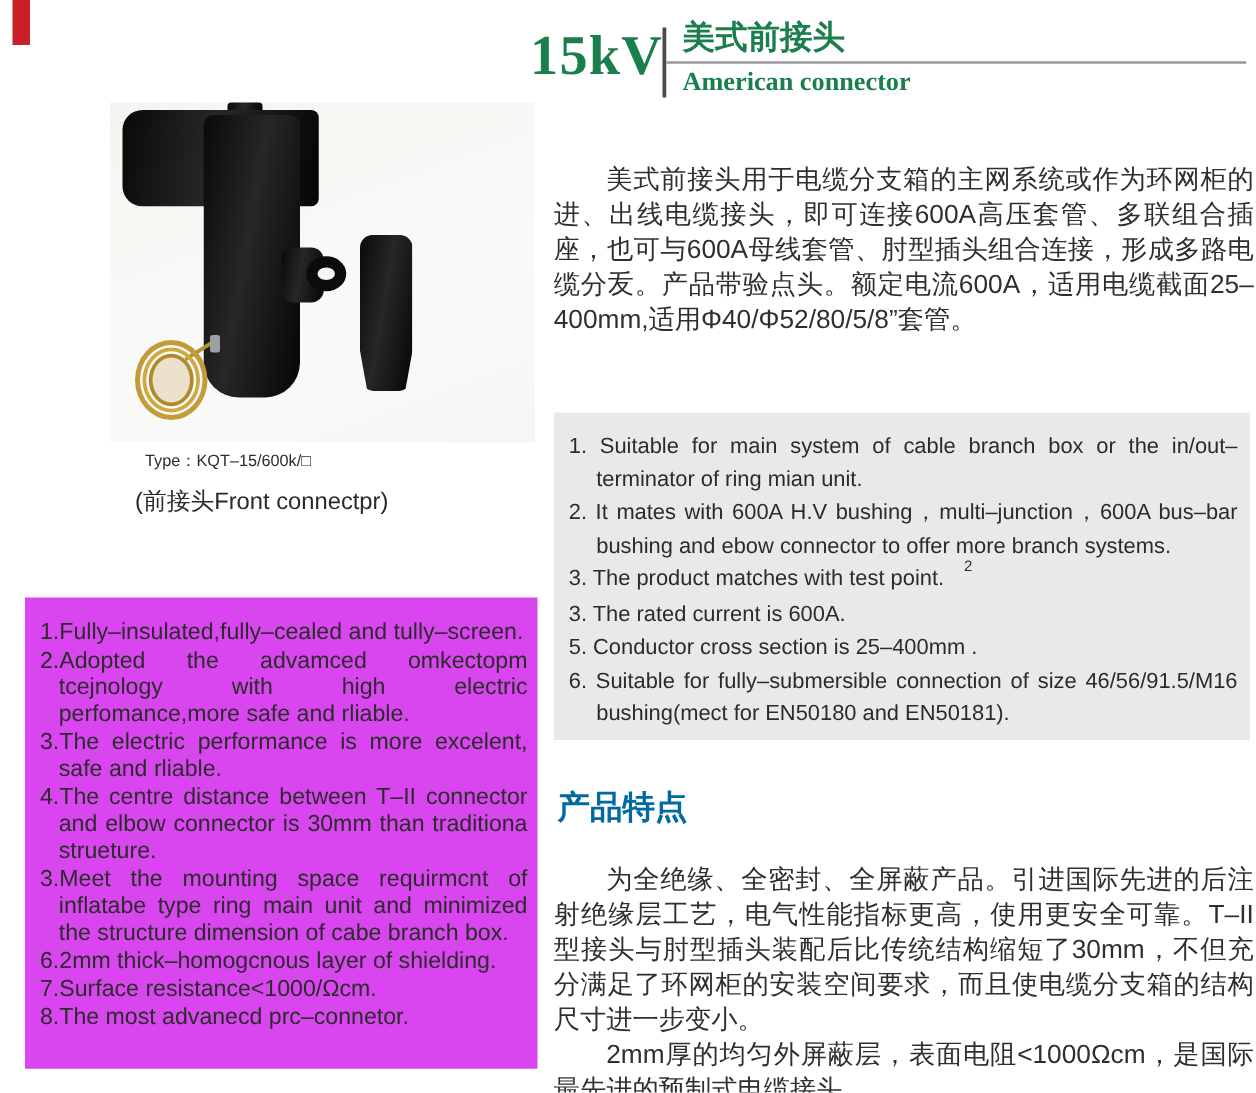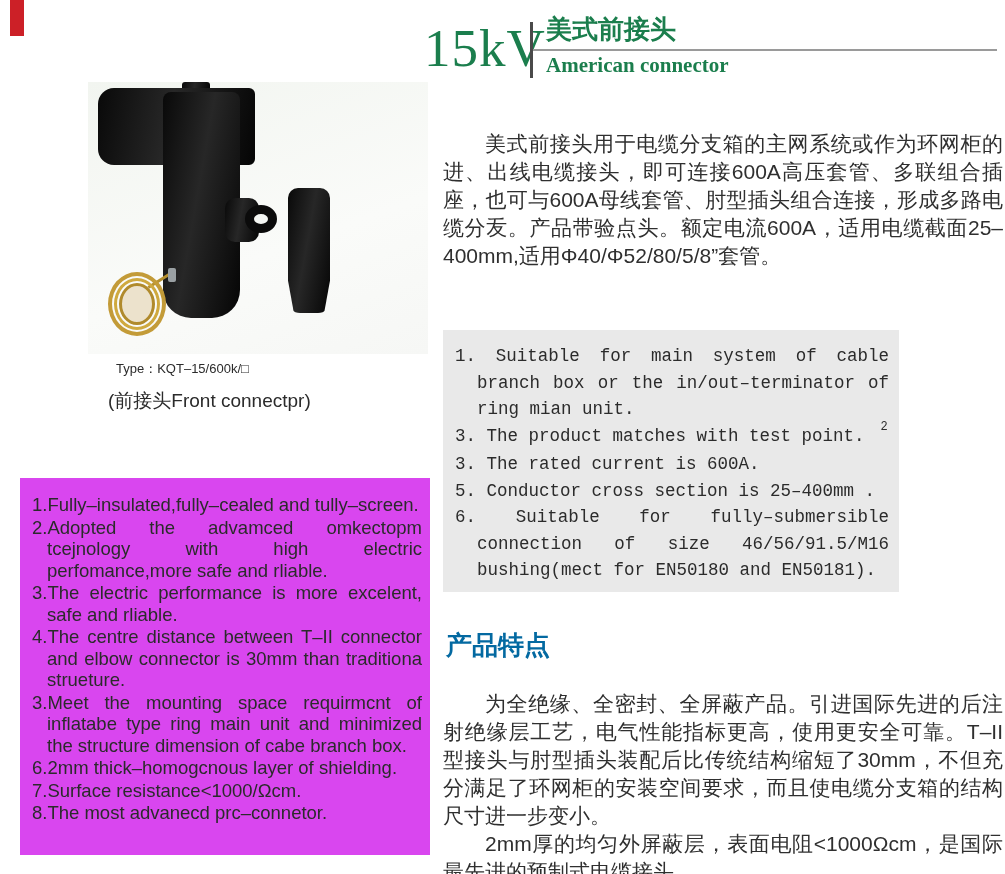--- a/index.html
+++ b/index.html
@@ -4,22 +4,22 @@
 <style>
   html,body{margin:0;padding:0;}
   body{
     width:1005px;height:874px;position:relative;background:#ffffff;
     font-family:"Liberation Sans",sans-serif;color:#2b2b2b;overflow:hidden;
   }
   .abs{position:absolute;}
 
   
   #red-tab{left:10px;top:0;width:14px;height:36px;background:#cc2027;}
-  #voltage{left:424px;top:18px;font-family:"Liberation Serif",serif;font-weight:normal;
-    font-size:53px;color:#1b7e4d;letter-spacing:1px;}
+  #voltage{left:424px;top:18px;font-family:"Liberation Serif",serif;font-weight:bold;
+    font-size:45px;color:#1b7e4d;letter-spacing:1px;}
   #header-vline{left:530px;top:22px;width:3px;height:56px;background:#4a4a4a;}
   #title-cn{left:546px;top:12px;font-size:26px;font-weight:bold;color:#1b7e4d;}
   #header-hline{left:533px;top:49px;width:464px;height:2px;background:#9a9a9a;}
   #title-en{left:546px;top:53px;font-family:"Liberation Serif",serif;
     font-size:21px;font-weight:bold;color:#1b7e4d;}
 
   
   #photo{left:88px;top:82px;width:340px;height:272px;
     background:linear-gradient(160deg,#f2f5f0 0%,#fafbf9 60%,#f6f7f5 100%);}
   .blk{background:linear-gradient(100deg,#090909 0%,#272727 45%,#050505 100%);}
@@ -46,22 +46,22 @@
   
   #char-heading{left:20px;top:444px;font-size:24px;font-weight:bold;color:#171717;margin-top:36px;}
   #char-box{left:20px;top:478px;width:410px;height:377px;background:#d946ef;
     box-sizing:border-box;padding:16px 8px 10px 12px;}
   .char-item{font-size:18.5px;line-height:21.5px;color:#2b2b2b;text-align:justify;
     padding-left:15px;text-indent:-15px;margin-bottom:1px;}
 
   
   #intro-cn{left:443px;top:130px;width:560px;font-size:21px;line-height:28px;
     color:#2f2f2f;text-indent:2em;text-align:justify;}
-  #features-box{left:443px;top:330px;width:456px;height:262px;background:#e9e9e9;
-    box-sizing:border-box;padding:13px 10px 10px 12px;font-family:Liberation Mono, monospace;}
+  #features-box{left:443px;top:330px;width:557px;height:262px;background:#e9e9e9;
+    box-sizing:border-box;padding:13px 10px 10px 12px;}
   .feat-item{font-size:17.5px;line-height:26.5px;color:#2b2b2b;text-align:justify;
     padding-left:22px;text-indent:-22px;}
   .feat-sup{font-size:12px;position:relative;top:-11px;margin-left:16px;}
   #pf-heading{left:446px;top:628px;font-size:26px;font-weight:bold;color:#0369a1;}
   #pf-paras{left:443px;top:690px;width:560px;}
   .pf-para{font-size:21px;line-height:28px;color:#2f2f2f;text-indent:2em;
     text-align:justify;margin:0;}
 </style>
 </head>
 <body>
@@ -102,20 +102,21 @@
   <div class="char-item">3.Meet the mounting space requirmcnt of inflatabe type ring main unit and minimized the structure dimension of cabe branch box.</div>
   <div class="char-item">6.2mm thick–homogcnous layer of shielding.</div>
   <div class="char-item">7.Surface resistance&lt;1000/Ωcm.</div>
   <div class="char-item">8.The most advanecd prc–connetor.</div>
 </div>
 
 <div class="abs" id="intro-cn">美式前接头用于电缆分支箱的主网系统或作为环网柜的进、出线电缆接头，即可连接600A高压套管、多联组合插座，也可与600A母线套管、肘型插头组合连接，形成多路电缆分叐。产品带验点头。额定电流600A，适用电缆截面25–400mm,适用Φ40/Φ52/80/5/8”套管。</div>
 
 <div class="abs" id="features-box">
   <div class="feat-item">1. Suitable for main system of cable branch box or the in/out–terminator of ring mian unit.</div>
+  <div class="feat-item">2. It mates with 600A H.V bushing，multi–junction，600A bus–bar bushing and ebow connector to offer more branch systems.</div>
   <div class="feat-item"><span>3. The product matches with test point.</span><span class="feat-sup">2</span></div>
   <div class="feat-item">3. The rated current is 600A.</div>
   <div class="feat-item">5. Conductor cross section is 25–400mm .</div>
   <div class="feat-item">6. Suitable for fully–submersible connection of size 46/56/91.5/M16 bushing(mect for EN50180 and EN50181).</div>
 </div>
 
 <div class="abs" id="pf-heading">产品特点</div>
 <div class="abs" id="pf-paras">
   <p class="pf-para">为全绝缘、全密封、全屏蔽产品。引进国际先进的后注射绝缘层工艺，电气性能指标更高，使用更安全可靠。T–II型接头与肘型插头装配后比传统结构缩短了30mm，不但充分满足了环网柜的安装空间要求，而且使电缆分支箱的结构尺寸进一步变小。</p>
   <p class="pf-para">2mm厚的均匀外屏蔽层，表面电阻&lt;1000Ωcm，是国际最先进的预制式电缆接头。</p>

